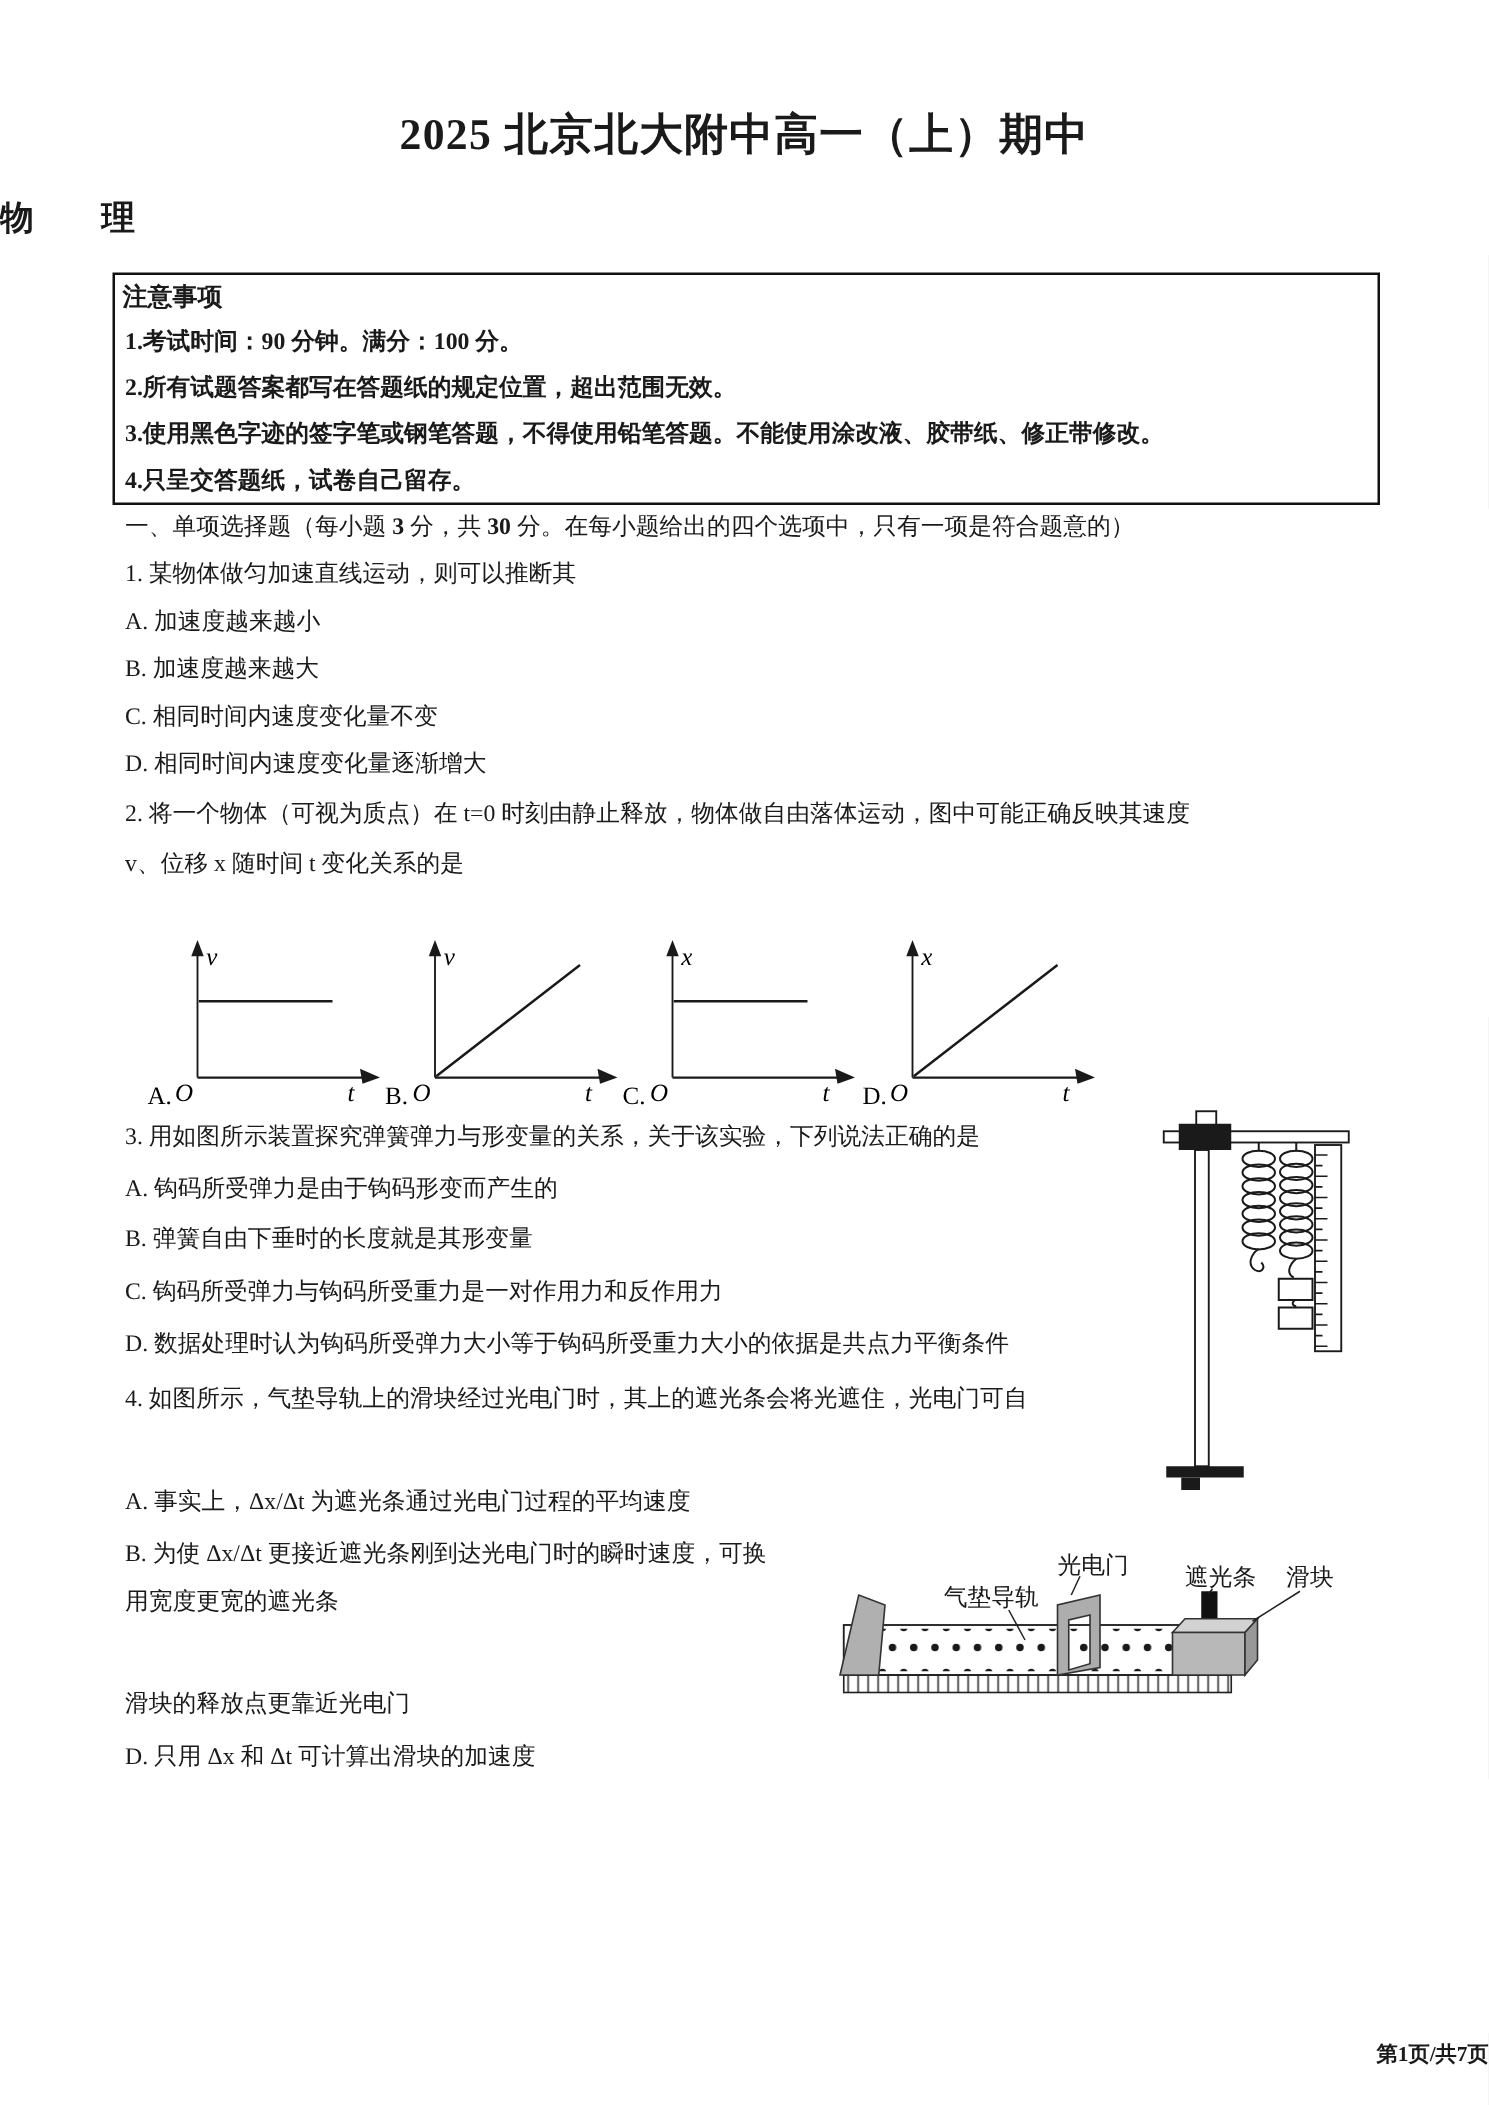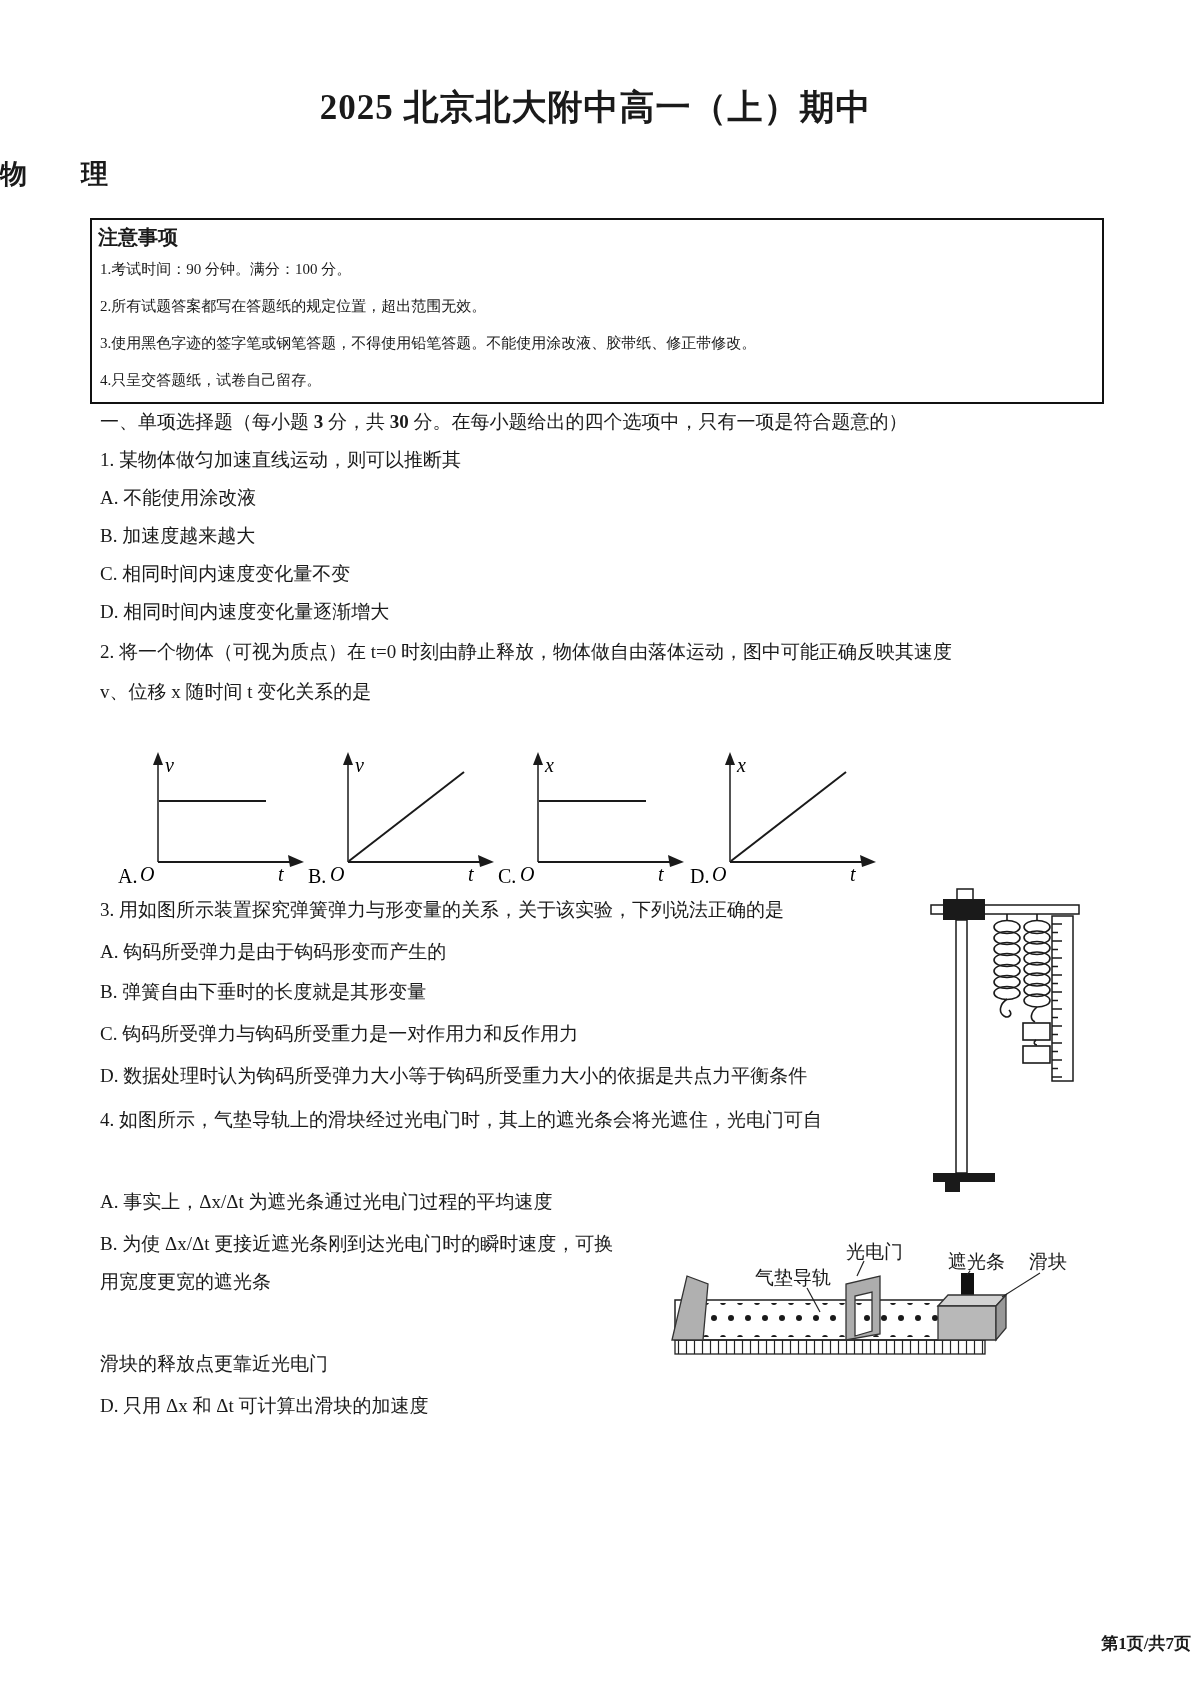--- a/index.html
+++ b/index.html
@@ -22,21 +22,21 @@
     text-align:left;font-size:27px;font-weight:bold;white-space:nowrap;
   }
   .notice-box{
     position:absolute;left:90px;top:218px;width:1014px;height:186px;
     border:2px solid #111;box-sizing:border-box;padding-left:32px;
   }
   .notice-heading{
     position:absolute;left:6px;top:4px;
     font-size:20px;font-weight:bold;white-space:nowrap;
   }
-  .ni{position:absolute;left:8px;font-size:15px;white-space:nowrap;}
+  .ni{position:absolute;left:8px;font-size:19px;white-space:nowrap;font-weight:bold;}
   .ni1{top:40px}.ni2{top:77px}.ni3{top:114px}.ni4{top:151px}
   .ln{
     position:absolute;left:100px;font-size:19px;line-height:24px;white-space:nowrap;
   }
   .bold{font-weight:bold;}
   .graph-svg{position:absolute;}
   .graph-svg text{font-family:"Liberation Serif","DejaVu Serif",serif;}
   .axis-lab{font-style:italic;font-size:20px;}
   .graph-letter{font-size:20px;}
   .origin-lab{font-style:italic;font-size:20px;}
@@ -63,21 +63,21 @@
     <div class="ni ni2">2.所有试题答案都写在答题纸的规定位置，超出范围无效。</div>
     <div class="ni ni3">3.使用黑色字迹的签字笔或钢笔答题，不得使用铅笔答题。不能使用涂改液、胶带纸、修正带修改。</div>
     <div class="ni ni4">4.只呈交答题纸，试卷自己留存。</div>
   </div>
 
   <div class="ln" style="top:410px">
     <span>一、单项选择题（每小题 </span><span class="bold">3</span><span> 分，共 </span><span class="bold">30</span><span> 分。在每小题给出的四个选项中，只有一项是符合题意的）</span>
   </div>
 
   <div class="ln" style="top:448px">1. 某物体做匀加速直线运动，则可以推断其</div>
-  <div class="ln" style="top:486px">A. 不能使用涂改液</div>
+  <div class="ln" style="top:486px">A. 加速度越来越小</div>
   <div class="ln" style="top:524px">B. 加速度越来越大</div>
   <div class="ln" style="top:562px">C. 相同时间内速度变化量不变</div>
   <div class="ln" style="top:600px">D. 相同时间内速度变化量逐渐增大</div>
 
   <div class="ln" style="top:640px">2. 将一个物体（可视为质点）在 t=0 时刻由静止释放，物体做自由落体运动，图中可能正确反映其速度</div>
   <div class="ln" style="top:680px">v、位移 x 随时间 t 变化关系的是</div>
 
   <svg class="graph-svg" style="left:118px;top:750px" width="195" height="140" data-curve="horizontal">
     <line x1="40" y1="112" x2="40" y2="10" stroke="#1a1a1a" stroke-width="1.5"></line>
     <polygon points="40,2 35,15 45,15" fill="#1a1a1a"></polygon>

